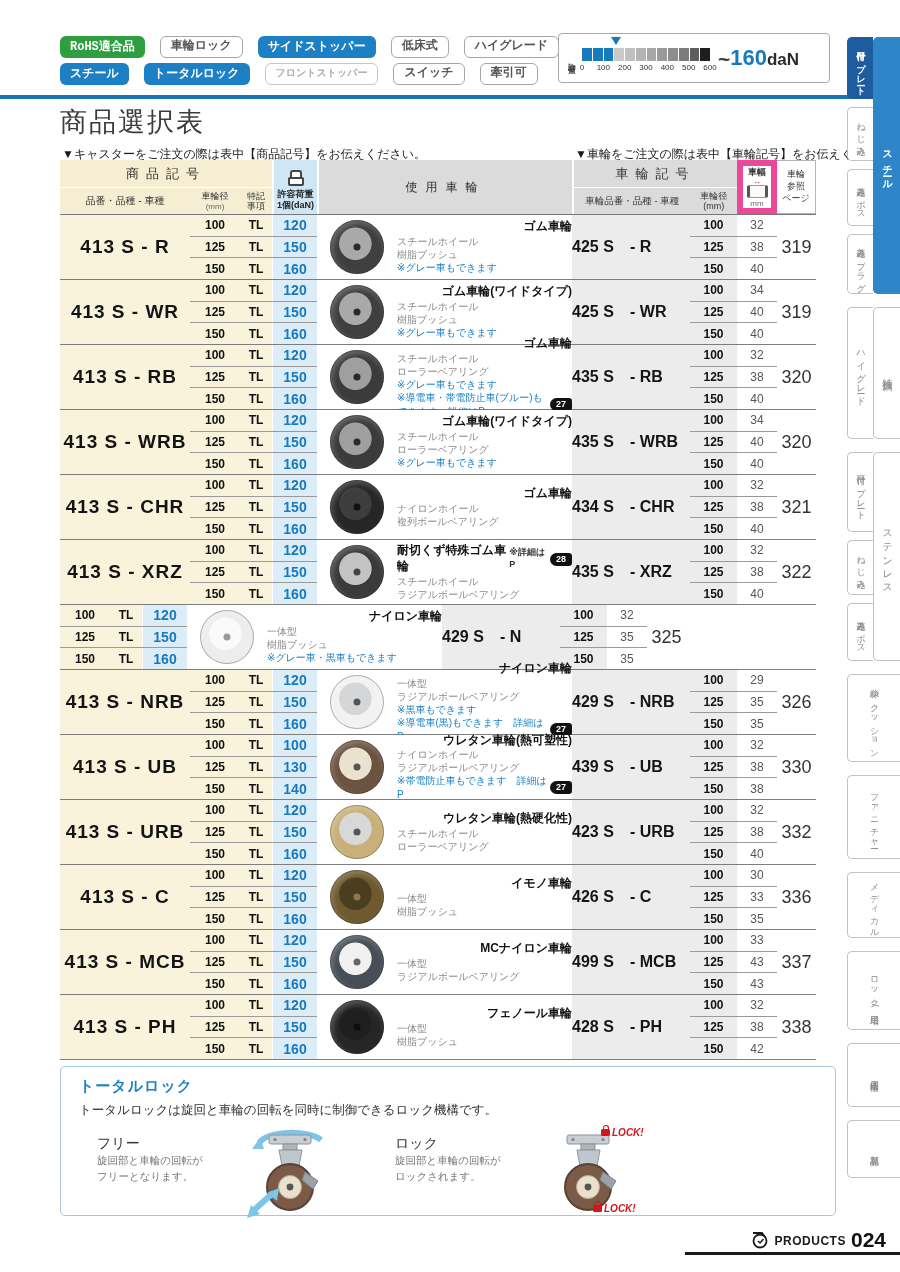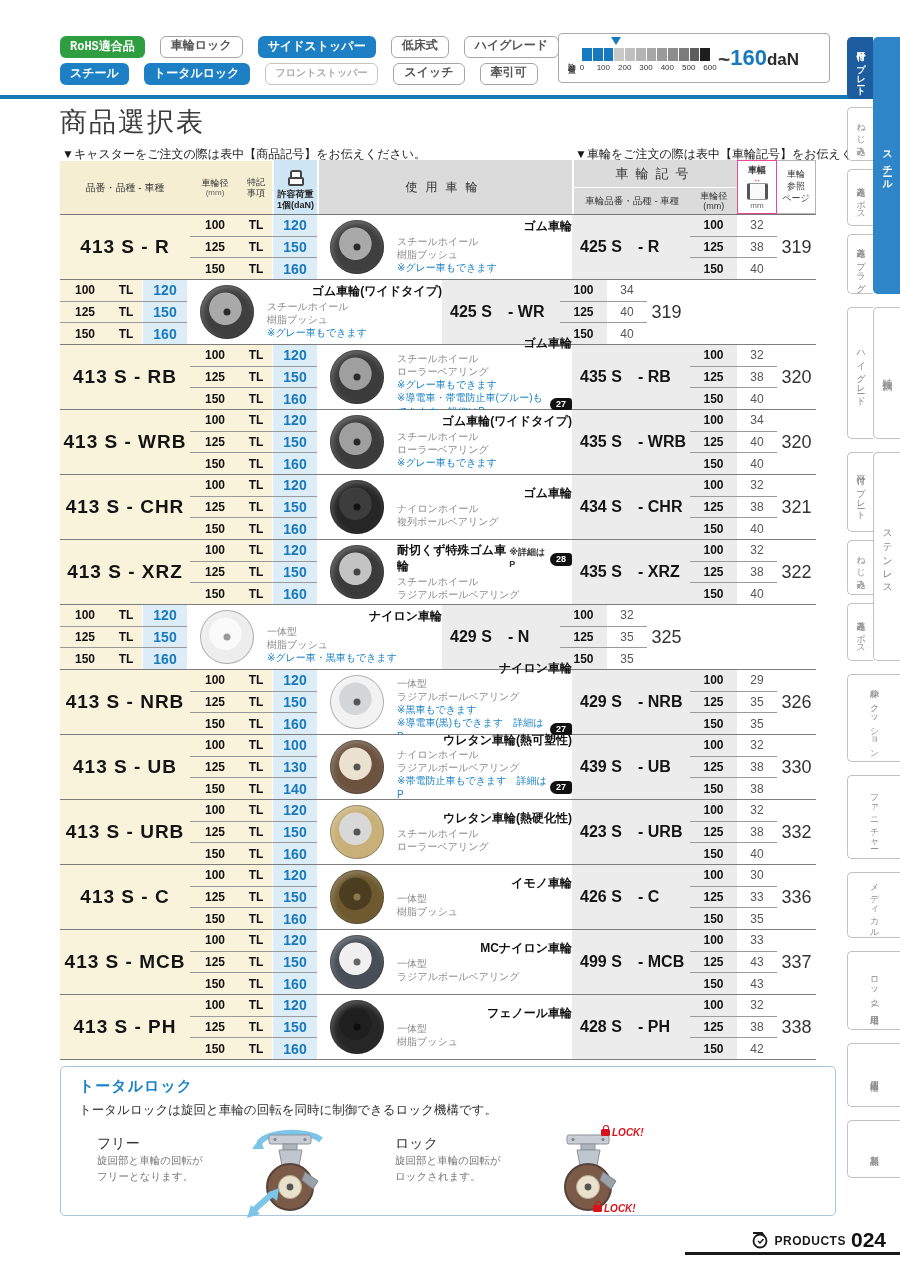--- a/index.html
+++ b/index.html
@@ -56,21 +56,21 @@
   .w-ico{margin-bottom:3px;width:18px;height:16px;position:relative;}
   .w-ico .handle{width:8px;height:6px;border:2px solid #444;border-bottom:none;border-radius:3px 3px 0 0;
                  margin:0 auto;background:#fff;}
   .w-ico .body{width:16px;height:9px;background:#fff;border:2px solid #444;border-radius:2px;
                margin:-1px auto 0;box-sizing:border-box;}
   .h-usage{width:255px;background:#dbdbdb;border-left:2px solid #fff;box-sizing:border-box;display:flex;
            align-items:center;justify-content:center;font-size:12px;letter-spacing:8px;color:#333;}
   .h-wright{width:165px;display:flex;flex-direction:column;background:#dbdbdb;border-left:2px solid #fff;box-sizing:border-box;}
   .h-wsub-code{width:118px;text-align:center;font-size:9.5px;color:#333;}
   .h-wsub-dia{width:47px;text-align:center;font-size:9px;color:#333;line-height:1.15;}
-  .h-wwidth{width:40px;box-sizing:border-box;border:1px solid #ec4899;background:#fff;display:flex;
+  .h-wwidth{width:40px;box-sizing:border-box;border:6px solid #ec4899;background:#fff;display:flex;
             flex-direction:column;align-items:center;justify-content:center;gap:1px;}
   .h-wwidth .lbl{font-size:9px;font-weight:bold;color:#333;}
   .h-wwidth .unit{font-size:8px;color:#666;}
   .ww-arrow{color:#d22;font-size:8px;line-height:4px;}
   .ww-ico{width:15px;height:15px;border:1px solid #999;border-left:3px solid #555;border-right:3px solid #555;
           border-radius:2px;background:#fafafa;}
   .h-wpage{width:39px;box-sizing:border-box;border:1px solid #b5b5b5;border-left:none;background:#fff;
            display:flex;flex-direction:column;align-items:center;justify-content:center;font-size:9px;
            color:#333;line-height:1.3;}
 
@@ -92,21 +92,21 @@
   .wheel .dot{position:absolute;left:50%;top:50%;width:7px;height:7px;border-radius:50%;
               transform:translate(-50%,-50%);}
   .u-text{flex:1;min-width:0;}
   .u-name{font-size:12px;font-weight:bold;color:#111;display:flex;align-items:center;gap:3px;line-height:1.3;justify-content:flex-end;}
   .u-name .nnote{font-size:9px;color:#333;}
   .u-line{font-size:10px;color:#8a8a8a;line-height:1.3;}
   .u-bnote{font-size:10px;color:#1a82c6;line-height:1.35;display:flex;align-items:center;gap:3px;}
   .pbadge{background:#111;color:#fff;font-size:9px;font-weight:bold;border-radius:8px 4px 4px 8px;
           padding:0 6px;line-height:13px;height:13px;display:inline-block;}
   .c-wcode{width:118px;background:#ececec;display:flex;align-items:center;font-size:16px;font-weight:bold;
-           color:#141414;padding-left:8px;box-sizing:border-box;white-space:nowrap;}
+           color:#141414;padding-left:0;box-sizing:border-box;white-space:nowrap;}
   .c-wcode .wc{width:58px;display:inline-block;}
   .c-wspecs{width:87px;display:flex;flex-direction:column;}
   .wsp-row{flex:1;display:flex;border-bottom:1px solid #9a9a9a;}
   .wsp-row:last-child{border-bottom:none;}
   .wd{width:47px;background:#ececec;display:flex;align-items:center;justify-content:center;
       font-size:12px;font-weight:bold;color:#111;}
   .ww{width:40px;background:#fff;display:flex;align-items:center;justify-content:center;
       font-size:12px;color:#555;}
   .c-wpage{width:39px;display:flex;align-items:center;justify-content:center;font-size:18px;color:#333;background:#fff;}
 
@@ -203,20 +203,21 @@
 
   <div class="rule"></div>
 
   <div class="title">商品選択表</div>
   <div class="note left">▼キャスターをご注文の際は表中【商品記号】をお伝えください。</div>
   <div class="note right">▼車輪をご注文の際は表中【車輪記号】をお伝えください。</div>
 
   <div class="ptable">
     <div class="thead">
       <div class="h-left">
+        <div class="h-group">商品記号</div>
         <div class="h-sub">
           <div class="h-sub-model">品番・品種 - 車種</div>
           <div class="h-sub-dia">
             <div>車輪径</div>
             <div class="unit">(mm)</div>
           </div>
           <div class="h-sub-note">
             <div>特記</div>
             <div>事項</div>
           </div>
@@ -302,20 +303,21 @@
               <div class="ww">38</div>
             </div>
             <div class="wsp-row">
               <div class="wd">150</div>
               <div class="ww">40</div>
             </div>
           </div>
           <div class="c-wpage">319</div>
         </div>
         <div class="trow">
+          <div class="c-model">413 S - WR</div>
           <div class="c-specs">
             <div class="spec-row">
               <div class="sp-dia">100</div>
               <div class="sp-note">TL</div>
               <div class="sp-load">120</div>
             </div>
             <div class="spec-row">
               <div class="sp-dia">125</div>
               <div class="sp-note">TL</div>
               <div class="sp-load">150</div>

